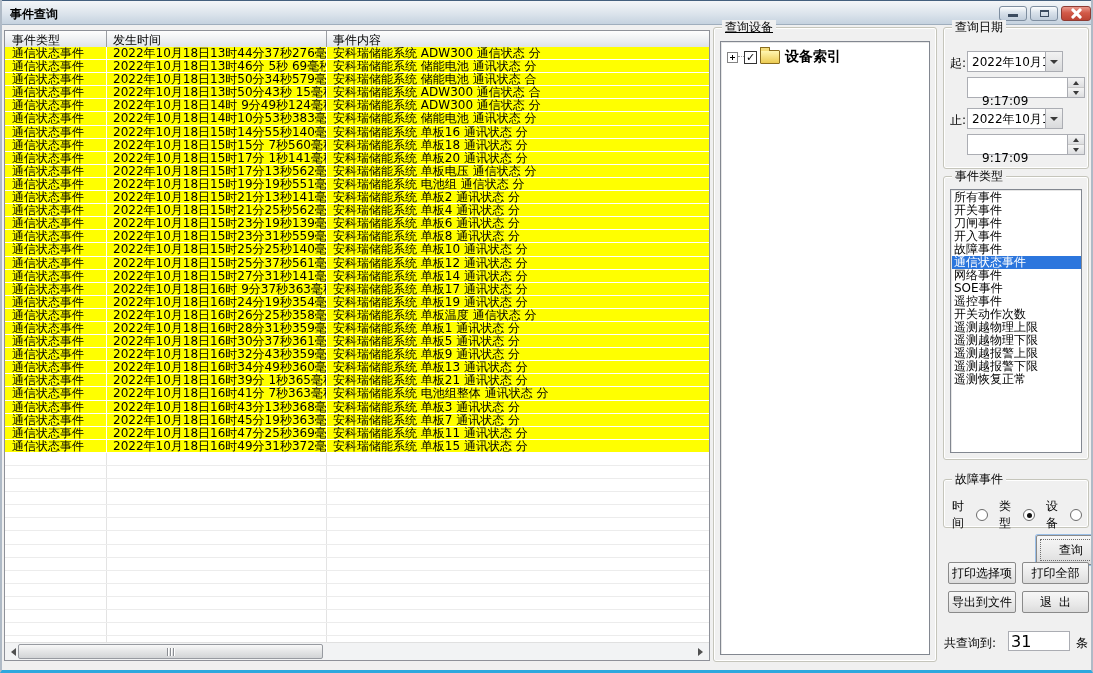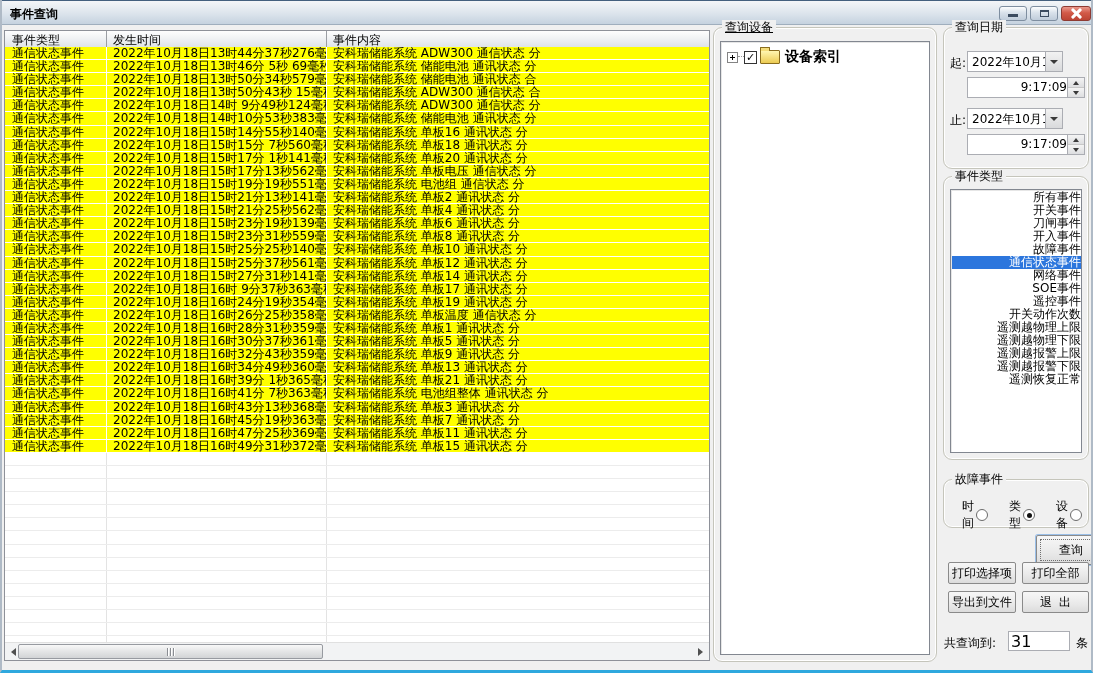--- a/index.html
+++ b/index.html
@@ -42,21 +42,21 @@
   .hscroll{position:absolute;left:0;right:0;bottom:0;height:17px;background:#F2F3F4;border-top:1px solid #E0E0E0;}
   .sb-arrow{position:absolute;top:0;width:17px;height:17px;display:flex;align-items:center;justify-content:center;}
   .sb-left{left:0;}
   .sb-right{right:0;}
   .tri-left{width:0;height:0;border-top:4px solid transparent;border-bottom:4px solid transparent;border-right:5px solid #505050;}
   .tri-right{width:0;height:0;border-top:4px solid transparent;border-bottom:4px solid transparent;border-left:5px solid #505050;}
   .sb-thumb{position:absolute;left:13px;top:1px;width:305px;height:15px;box-sizing:border-box;border:1px solid #979AA0;border-radius:2px;
             background:linear-gradient(#F8F8F8,#E4E5E6 50%,#D2D4D6);display:flex;align-items:center;justify-content:center;gap:2px;}
   .grip{width:1px;height:8px;background:#8A8D92;box-shadow:1px 0 0 #FFF;}
   
-  .groupbox{position:absolute;box-sizing:border-box;border:1px solid #C5C5BB;border-radius:9px;box-shadow:inset 0 0 0 1px #FFFFFF;text-align:right;}
+  .groupbox{position:absolute;box-sizing:border-box;border:1px solid #C5C5BB;border-radius:3px;box-shadow:inset 0 0 0 1px #FFFFFF;}
   .grouplabel{position:absolute;top:-8px;left:8px;background:#F0F0F0;padding:0 3px;font-size:12px;line-height:14px;}
   
   .tree-box{position:absolute;left:6px;top:13px;right:6px;bottom:6px;box-sizing:border-box;background:#FFF;
             border:1px solid #828790;box-shadow:inset 1px 1px 0 #E6E6E6;overflow:hidden;}
   .tree-row{display:flex;align-items:center;margin:6px 0 0 6px;height:18px;}
   .plusbox{width:11px;height:11px;box-sizing:border-box;border:1px solid #848484;background:#FFF;position:relative;flex:none;}
   .plusbox::before{content:"";position:absolute;left:2px;top:4px;width:5px;height:1px;background:#000;}
   .plusbox::after{content:"";position:absolute;left:4px;top:2px;width:1px;height:5px;background:#000;}
   .tree-dots{width:6px;height:1px;border-top:1px dotted #9A9A9A;flex:none;}
   .checkbox{width:13px;height:13px;box-sizing:border-box;border:1px solid #333;background:#FFF;margin:0 3px 0 0;
@@ -66,21 +66,21 @@
   .foldericon::before{content:"";position:absolute;left:-1px;top:-4px;width:8px;height:3px;background:#F4DD7A;border:1px solid #8A6D1E;border-bottom:none;border-radius:1px 1px 0 0;}
   .tree-label{font-weight:bold;font-size:14px;white-space:nowrap;}
   
   .fld-label{position:absolute;left:6px;font-size:12px;}
   .combo{position:absolute;left:23px;width:96px;height:21px;box-sizing:border-box;background:#FFF;border:1px solid #ABADB3;display:flex;}
   .combo-text{flex:1;padding:2px 0 0 4px;white-space:pre;overflow:hidden;font-size:12px;}
   .combo-btn{width:17px;box-sizing:border-box;border-left:1px solid #ABADB3;background:linear-gradient(#F2F2F2,#D9DADC);
              display:flex;align-items:center;justify-content:center;}
   .tri-down{width:0;height:0;border-left:4px solid transparent;border-right:4px solid transparent;border-top:4px solid #3A3A3A;}
   .spinner{position:absolute;left:23px;width:118px;height:21px;box-sizing:border-box;background:#FFF;border:1px solid #ABADB3;display:flex;}
-  .spin-text{flex:1;padding:2px 0 0 14px;white-space:pre;font-size:12px;}
+  .spin-text{flex:1;padding:16px 0 0 14px;white-space:pre;font-size:12px;}
   .spin-btns{width:16px;display:flex;flex-direction:column;border-left:1px solid #ABADB3;}
   .spin-up,.spin-dn{flex:1;background:linear-gradient(#F4F4F4,#DDDEE0);display:flex;align-items:center;justify-content:center;}
   .spin-up{border-bottom:1px solid #C8C8C8;}
   .tri-up-s{width:0;height:0;border-left:3px solid transparent;border-right:3px solid transparent;border-bottom:4px solid #3A3A3A;}
   .tri-dn-s{width:0;height:0;border-left:3px solid transparent;border-right:3px solid transparent;border-top:4px solid #3A3A3A;}
   
   .listbox{position:absolute;left:6px;top:12px;right:6px;bottom:6px;box-sizing:border-box;background:#FFF;
            border:1px solid #828790;box-shadow:inset 1px 1px 0 #E6E6E6;overflow:hidden;padding:1px 0 0 1px;}
   .litem{height:13px;line-height:13px;font-size:12px;padding-left:2px;white-space:nowrap;overflow:hidden;}
   .litem.sel{background:#2C76DD;color:#FFF;}

